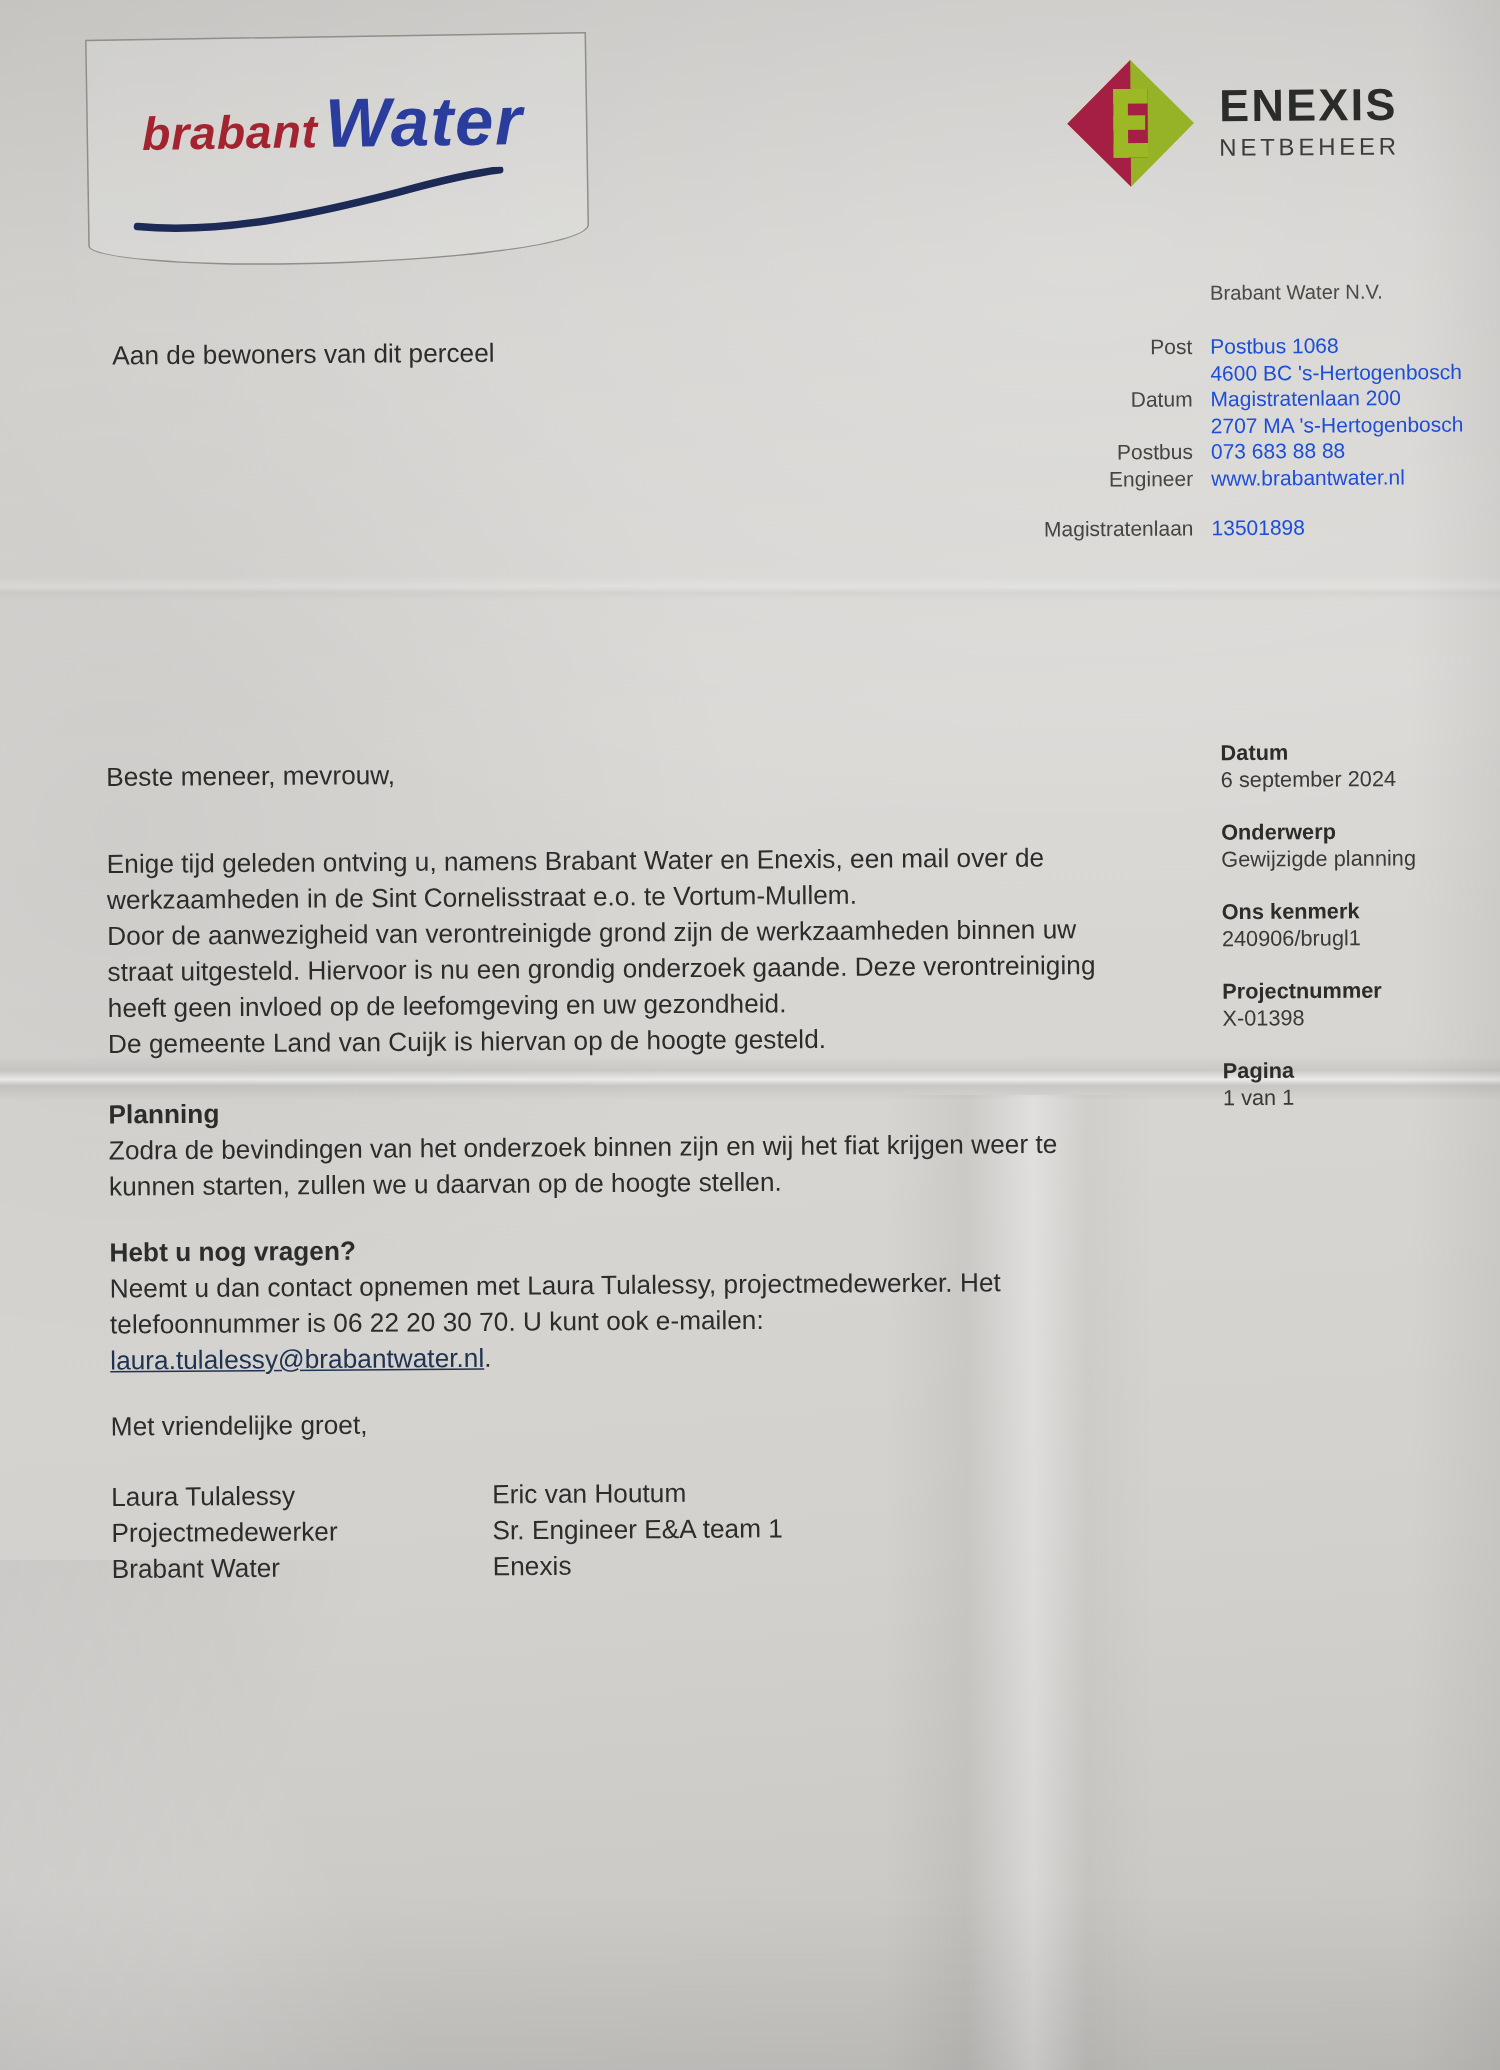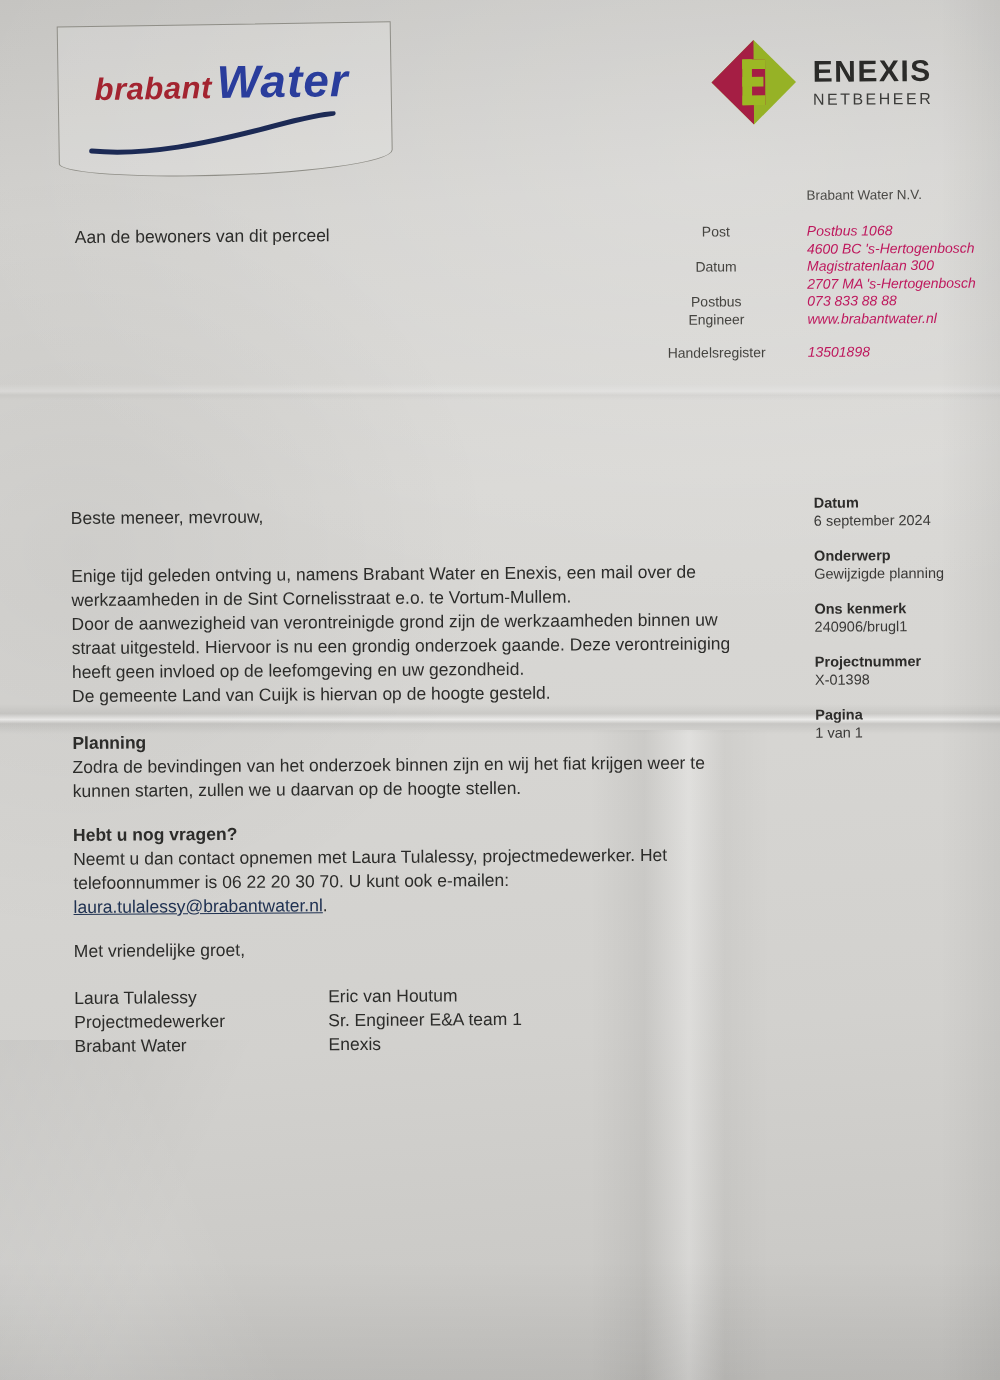--- a/index.html
+++ b/index.html
@@ -80,22 +80,22 @@
   .enexis-name { font-size: 30px; font-weight: bold; color: #2b2b29; letter-spacing: 1.5px; line-height: 1; }
   .enexis-sub  { font-size: 16px; color: #3c3c3a; letter-spacing: 2.5px; margin-top: 5px; line-height: 1; }
 
   
   .recipient { position: absolute; left: 78px; top: 224px; font-size: 17.5px; color: #2c2c2a; }
 
   
   .sender-block { position: absolute; left: 640px; top: 190px; width: 340px; font-size: 14px; }
   .sender-company { margin-left: 170px; font-size: 13.5px; color: #4b4a47; margin-bottom: 20px; }
   .srow { display: flex; line-height: 17.5px; }
-  .slabel { width: 158px; text-align: center; padding-right: 12px; color: #454440; }
-  .svalue { color: #be185d; font-style: italic; }
+  .slabel { width: 158px; text-align: right; padding-right: 12px; color: #454440; }
+  .svalue { color: #1d4ed8; }
   .srow-register { margin-top: 16px; }
 
   
   .meta-block { position: absolute; left: 815px; top: 496px; width: 175px; font-size: 14.5px; }
   .meta-group { margin-bottom: 17px; }
   .mlabel { font-weight: bold; color: #2d2c2a; line-height: 18px; }
   .mvalue { color: #3a3937; line-height: 18px; }
 
   
   .body-text { position: absolute; left: 72px; top: 503px; width: 700px;
@@ -155,36 +155,36 @@
     <div class="srow">
       <span class="slabel">Post</span>
       <span class="svalue">Postbus 1068</span>
     </div>
     <div class="srow">
       <span class="slabel"></span>
       <span class="svalue">4600 BC 's-Hertogenbosch</span>
     </div>
     <div class="srow">
       <span class="slabel">Datum</span>
-      <span class="svalue">Magistratenlaan 300</span>
+      <span class="svalue">Magistratenlaan 200</span>
     </div>
     <div class="srow">
       <span class="slabel"></span>
       <span class="svalue">2707 MA 's-Hertogenbosch</span>
     </div>
     <div class="srow">
       <span class="slabel">Postbus</span>
-      <span class="svalue">073 833 88 88</span>
+      <span class="svalue">073 683 88 88</span>
     </div>
     <div class="srow">
       <span class="slabel">Engineer</span>
       <span class="svalue">www.brabantwater.nl</span>
     </div>
     <div class="srow srow-register">
-      <span class="slabel">Handelsregister</span>
+      <span class="slabel">Magistratenlaan</span>
       <span class="svalue">13501898</span>
     </div>
   </div>
 
   <div class="meta-block">
     <div class="meta-group">
       <div class="mlabel">Datum</div>
       <div class="mvalue">6 september 2024</div>
     </div>
     <div class="meta-group">

